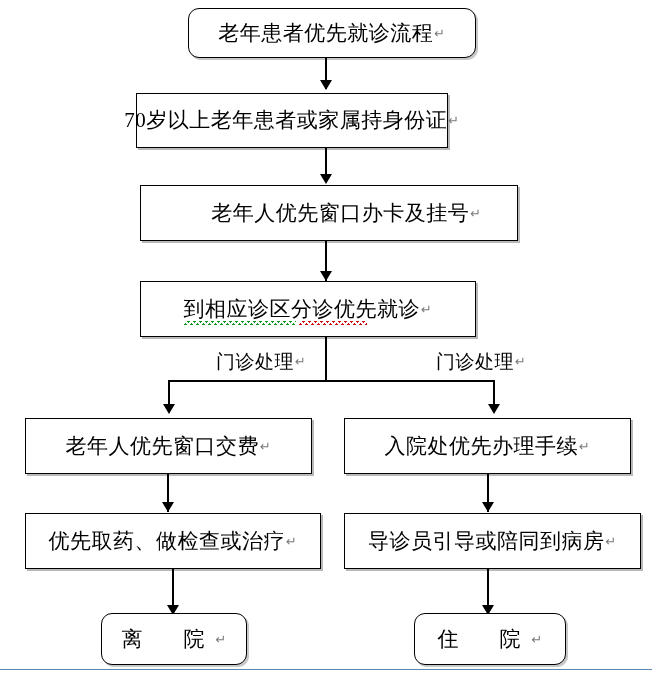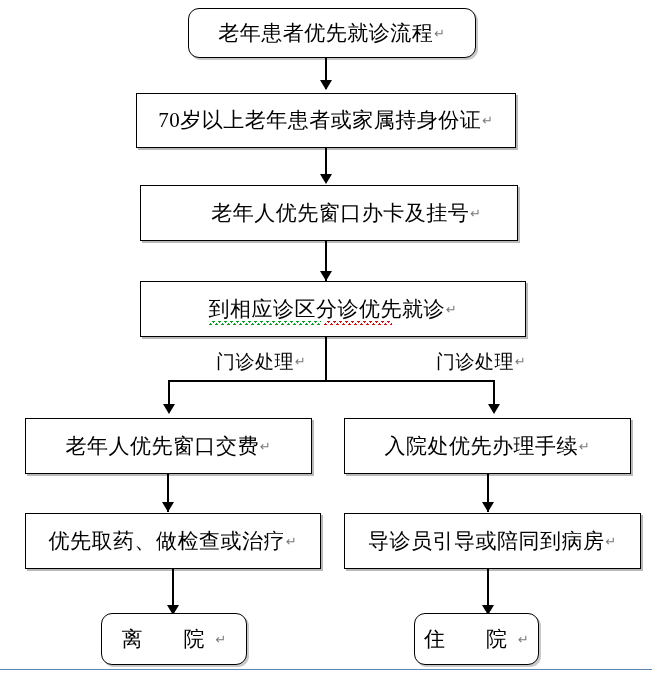--- a/index.html
+++ b/index.html
@@ -124,35 +124,35 @@
 
 <div id="canvas">
 
   <div class="node rounded" style="left:188px; top:8px; width:288px; height:50px;">
     <span class="txt"><span>老年患者优先就诊流程</span><span class="pmark">↵</span></span>
   </div>
 
   <div class="vline" style="left:325px; top:58px; height:31px;"></div>
   <div class="arrowhead" style="left:320px; top:80px;"></div>
 
-  <div class="node" style="left:136px; top:93px; width:380px; height:55px;">
+  <div class="node" style="left:136px; top:93px; width:312px; height:55px;">
     <span class="txt"><span>70岁以上老年患者或家属持身份证</span><span class="pmark">↵</span></span>
   </div>
 
   <div class="vline" style="left:325px; top:148px; height:34px;"></div>
   <div class="arrowhead" style="left:320px; top:174px;"></div>
 
   <div class="node" style="left:140px; top:185px; width:378px; height:56px;padding-left:35px;">
     <span class="txt"><span>老年人优先窗口办卡及挂号</span><span class="pmark">↵</span></span>
   </div>
 
   <div class="vline" style="left:325px; top:241px; height:40px;"></div>
   <div class="arrowhead" style="left:320px; top:271px;"></div>
 
-  <div class="node" style="left:140px; top:281px; width:386px; height:56px;">
+  <div class="node" style="left:140px; top:281px; width:336px; height:56px;">
     <span class="txt"><span>到相应诊区分诊优先就诊</span><span class="pmark">↵</span><span class="sq green" style="left:0; width:112px;"></span><span class="sq red" style="left:115px; width:68px;"></span></span>
   </div>
 
   <div class="vline" style="left:325px; top:337px; height:45px;"></div>
   <div class="hline" style="left:168px; top:380px; width:327px;"></div>
 
   <div class="vline" style="left:168px; top:380px; height:30px;"></div>
   <div class="arrowhead" style="left:163px; top:404px;"></div>
 
   <div class="vline" style="left:493px; top:380px; height:30px;"></div>
@@ -186,19 +186,19 @@
   <div class="vline" style="left:487px; top:474px; height:38px;"></div>
   <div class="arrowhead" style="left:482px; top:502px;"></div>
 
   <div class="node" style="left:344px; top:513px; width:297px; height:56px;">
     <span class="txt"><span>导诊员引导或陪同到病房</span><span class="pmark">↵</span></span>
   </div>
 
   <div class="vline" style="left:487px; top:569px; height:45px;"></div>
   <div class="arrowhead" style="left:482px; top:605px;"></div>
 
-  <div class="node rounded" style="left:414px; top:613px; width:125px; height:52px;align-items:center;">
+  <div class="node rounded" style="left:414px; top:613px; width:152px; height:52px;align-items:center;">
     <span class="txt spaced"><span>住　院</span><span class="pmark">↵</span></span>
   </div>
 
   <div class="bottom-rule" style="top:669px;"></div>
 
 </div>
 
 </body></html>

